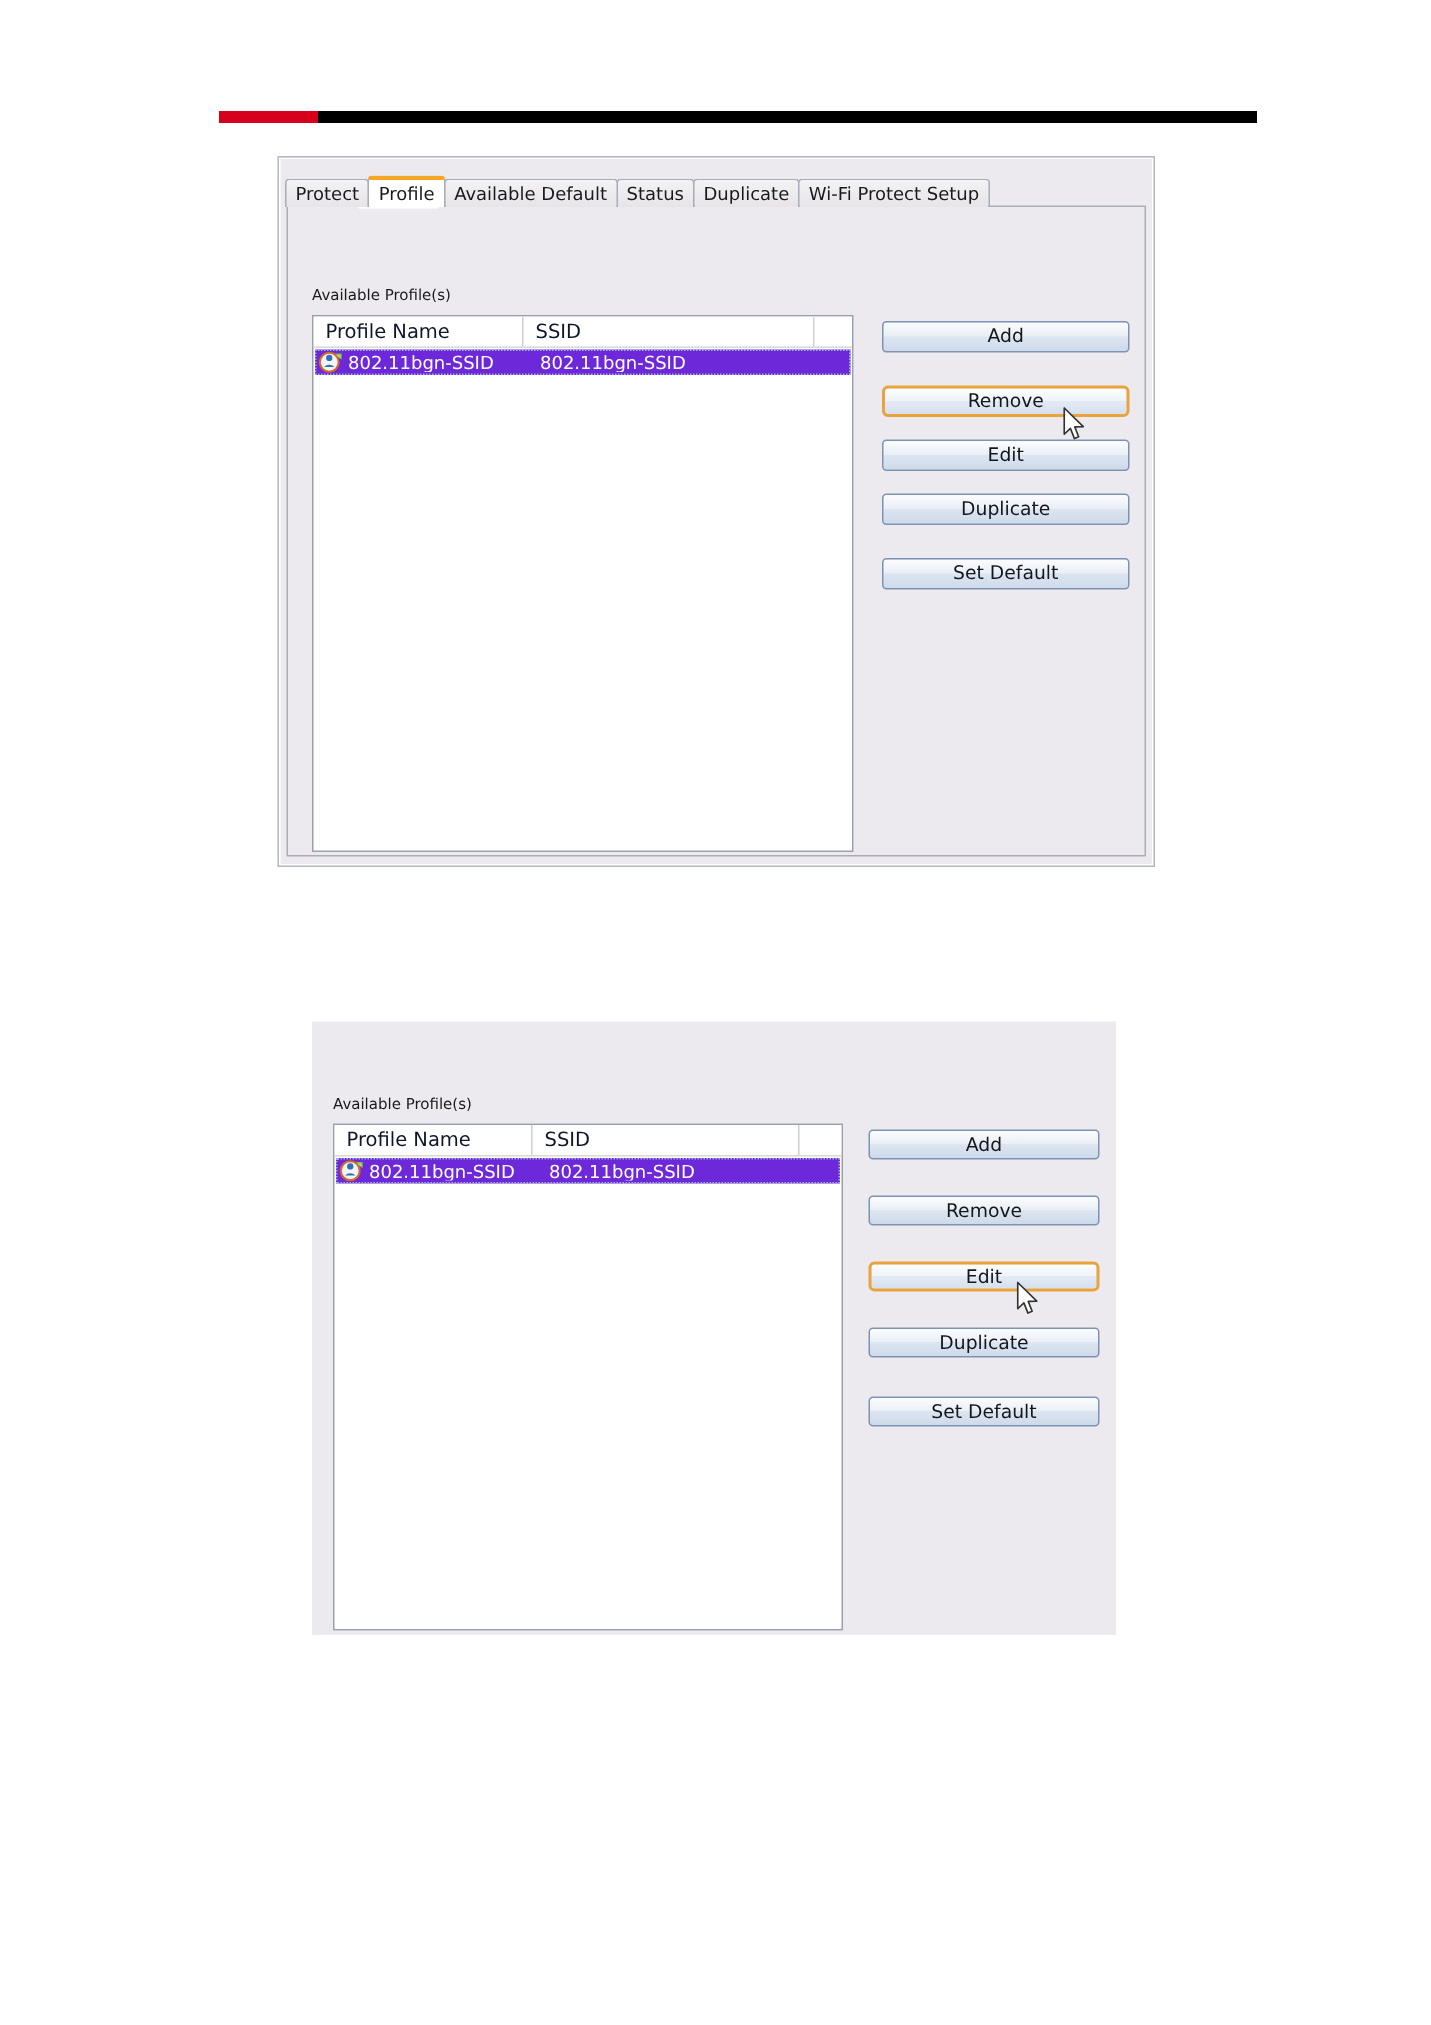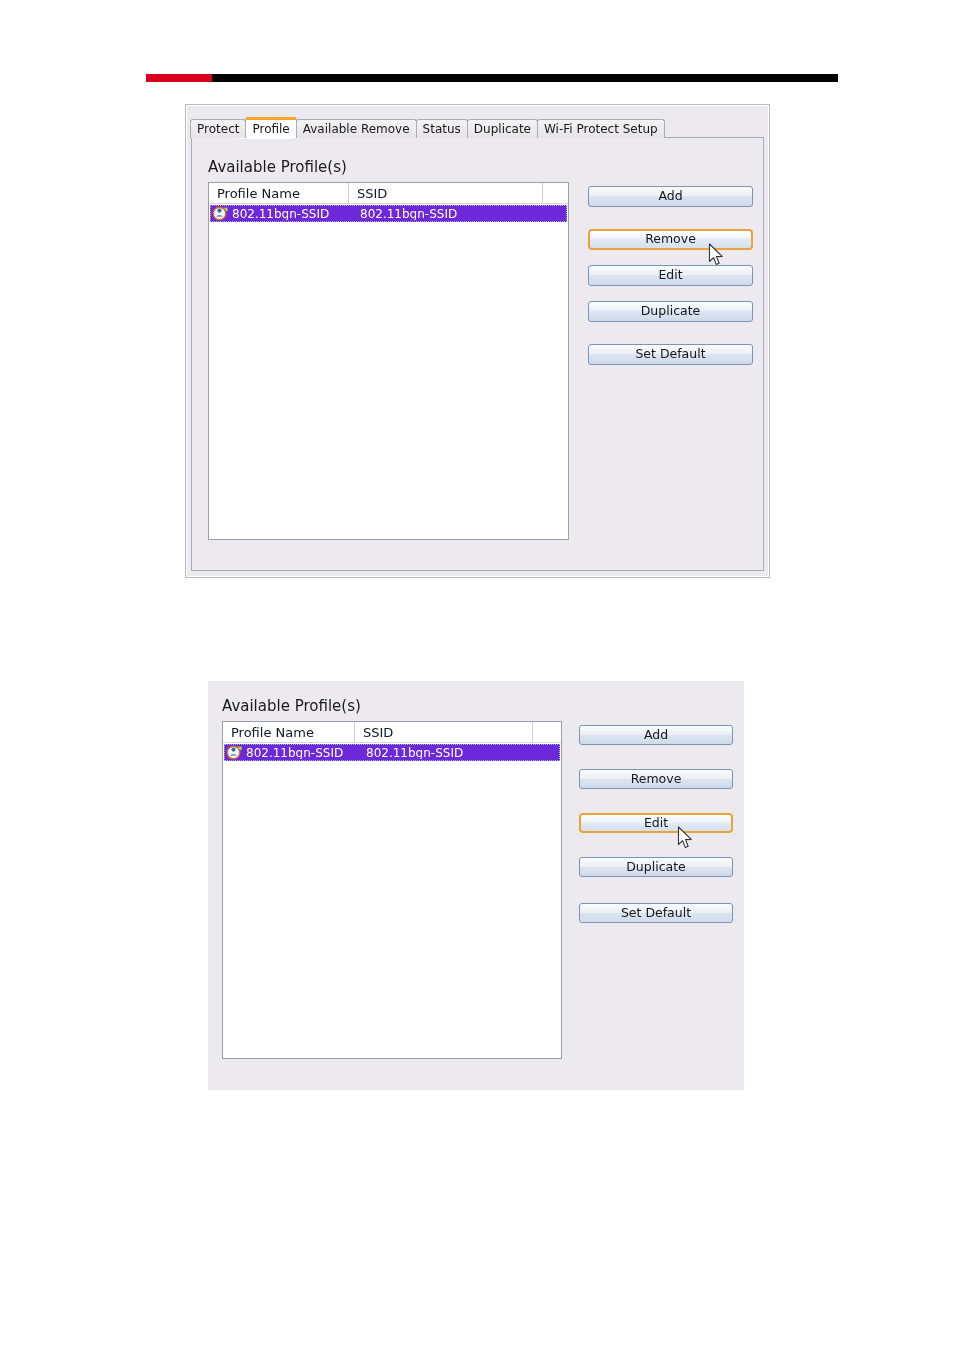--- a/index.html
+++ b/index.html
@@ -80,24 +80,25 @@
     background: #ffffff;
   }
 
   
   .group {
     position: absolute;
     left: 16px; top: 20px;
     right: 10px; bottom: 10px;
   }
   .group-caption {
-    font-size: 15px;
+    font-size: 10px;
     color: #1a1a1a;
     margin-bottom: 6px;
     line-height: 1.2;
+    margin-top: 34px;
   }
 
   .row-area { display: flex; align-items: flex-start; }
 
   
   .listview {
     width: 366px;
     height: 358px;
     background: #ffffff;
     border: 1px solid #9aa0ab;
@@ -211,21 +212,21 @@
 <div class="dialog">
 
   <div class="tabstrip">
     <div class="tab">
       <span>Protect</span>
     </div>
     <div class="tab active">
       <span>Profile</span>
     </div>
     <div class="tab">
-      <span>Available Remove</span>
+      <span>Available Default</span>
     </div>
     <div class="tab">
       <span>Status</span>
     </div>
     <div class="tab">
       <span>Duplicate</span>
     </div>
     <div class="tab">
       <span>Wi-Fi Protect Setup</span>
     </div>

